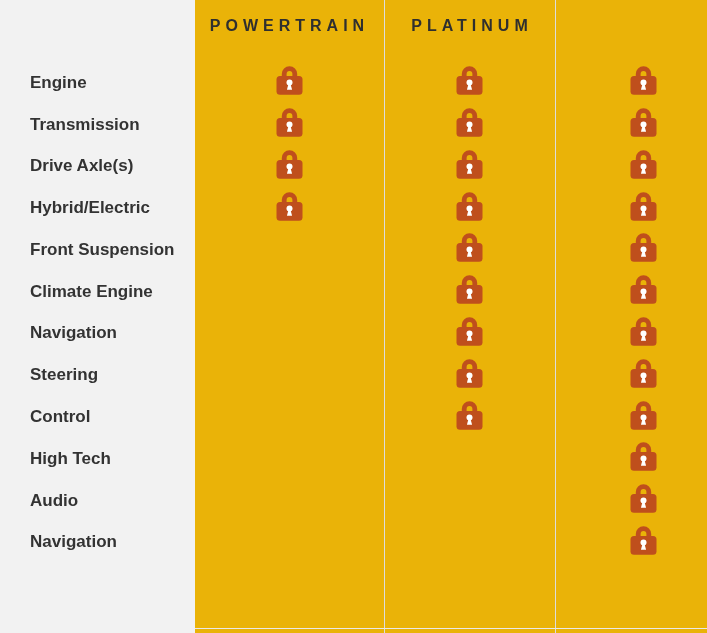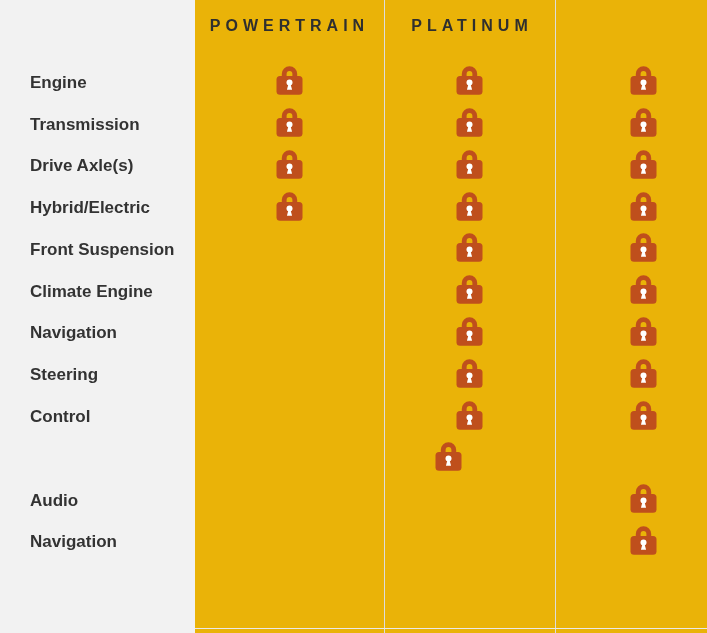--- a/index.html
+++ b/index.html
@@ -346,20 +346,21 @@
             <svg width="27" height="31" viewBox="0 0 27 31" xmlns="http://www.w3.org/2000/svg">
               <path d="M8.2 14 V10 a5.3 5.3 0 0 1 10.6 0 V14" fill="none" stroke="#BF4F1C" stroke-width="4.8"></path>
               <rect x="0.5" y="12" width="26" height="18.8" rx="3.5" fill="#BF4F1C"></rect>
               <circle cx="13.5" cy="18.6" r="3" fill="#FFFFFF"></circle>
               <path d="M12.3 20.4 h2.4 l1.35 5.4 h-5.1 Z" fill="#FFFFFF"></path>
             </svg>
           </span>
         </div>
       </div>
       <div class="row">
+        <div class="lcell">High Tech</div>
         <div class="cell c1"></div>
         <div class="cell c2"></div>
         <div class="cell c3">
           <span class="lock-wrap">
             <svg width="27" height="31" viewBox="0 0 27 31" xmlns="http://www.w3.org/2000/svg">
               <path d="M8.2 14 V10 a5.3 5.3 0 0 1 10.6 0 V14" fill="none" stroke="#BF4F1C" stroke-width="4.8"></path>
               <rect x="0.5" y="12" width="26" height="18.8" rx="3.5" fill="#BF4F1C"></rect>
               <circle cx="13.5" cy="18.6" r="3" fill="#FFFFFF"></circle>
               <path d="M12.3 20.4 h2.4 l1.35 5.4 h-5.1 Z" fill="#FFFFFF"></path>
             </svg>

